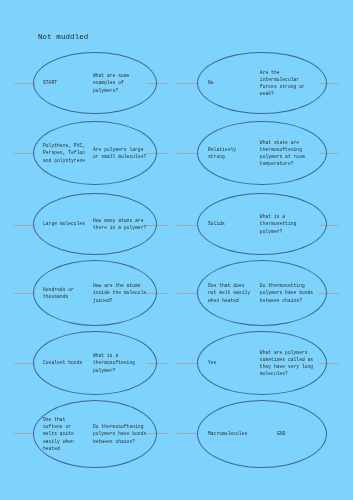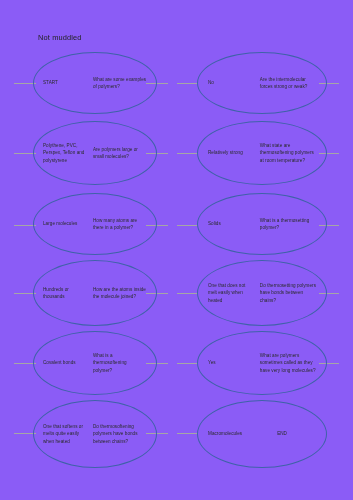--- a/index.html
+++ b/index.html
@@ -12,21 +12,22 @@
     height: 500px;
     position: relative;
     overflow: hidden;
     font-family: "Liberation Sans", sans-serif;
     color: #1a1a1a;
   }
 
   #page {
     position: absolute;
     inset: 0;
-    background: #8b5cf6;
+    background: #7dd3fc;
+    font-family: Liberation Mono, monospace;
   }
 
   #doc-title {
     position: absolute;
     left: 38px;
     top: 33px;
     font-size: 7.4px;
     letter-spacing: 0.15px;
     color: #222222;
     white-space: nowrap;

